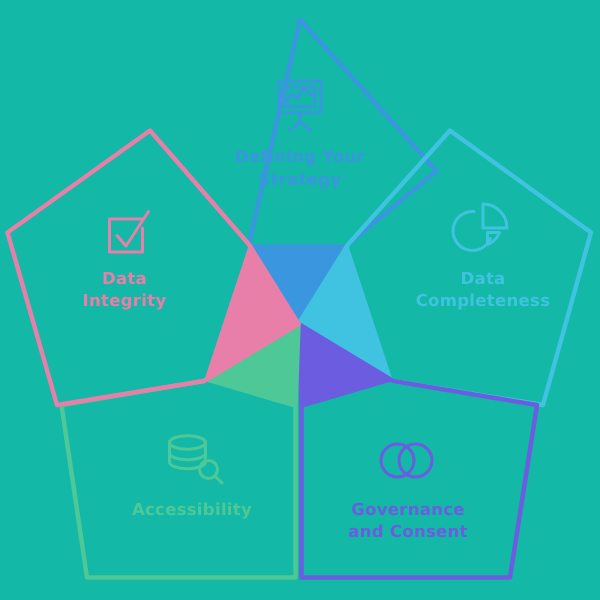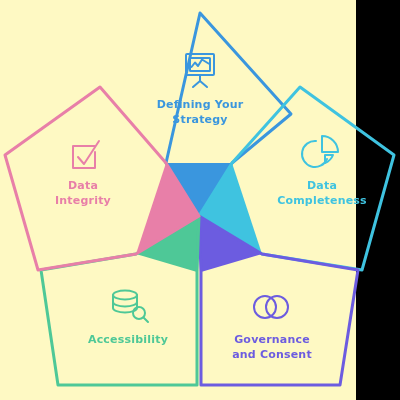--- a/index.html
+++ b/index.html
@@ -1,18 +1,18 @@
 <!DOCTYPE html>
 <html><head>
 <meta charset="utf-8">
 <style>
   html,body{margin:0;padding:0;background:#000;}
   body{width:400px;height:400px;overflow:hidden;
        font-family:"DejaVu Sans","Liberation Sans",sans-serif;}
-  #stage{position:relative;width:356px;height:400px;background:#fef9c3;}
+  #stage{position:relative;width:400px;height:400px;background:#14b8a6;}
   svg#diagram{display:block;width:400px;height:400px;}
   .petal-shape{fill:none;stroke-width:3;stroke-linejoin:round;stroke-linecap:round;}
   .wedge{stroke:none;}
   .icon-stroke{fill:none;stroke-width:2;stroke-linejoin:round;stroke-linecap:round;}
   .label{font-weight:700;font-size:11px;letter-spacing:.2px;
          text-anchor:middle;dominant-baseline:middle;}
 </style>
 </head>
 <body>
 

